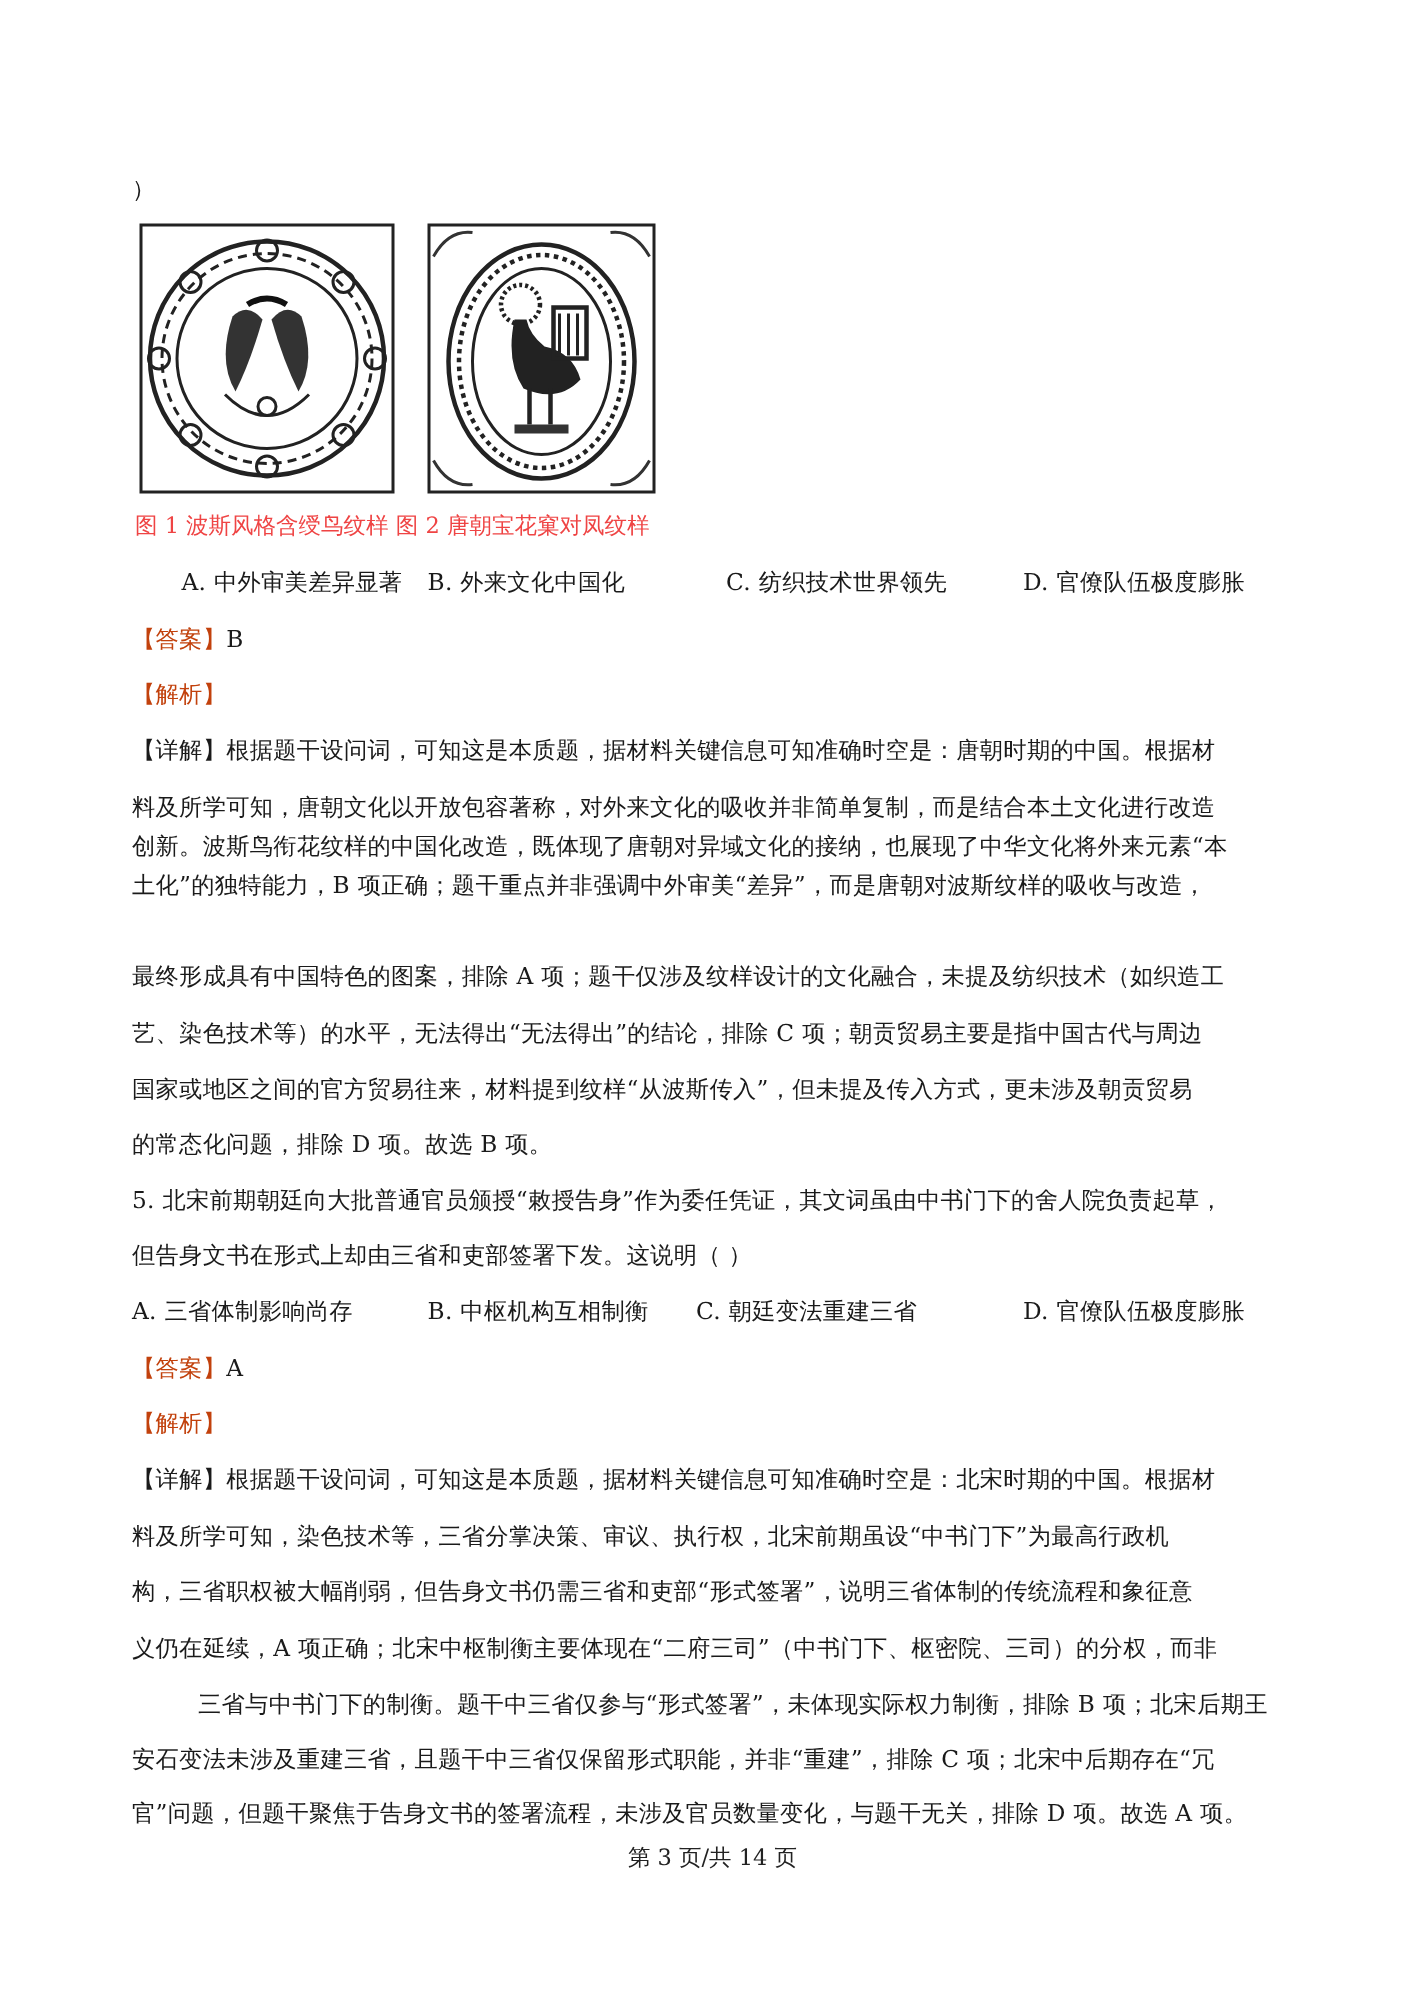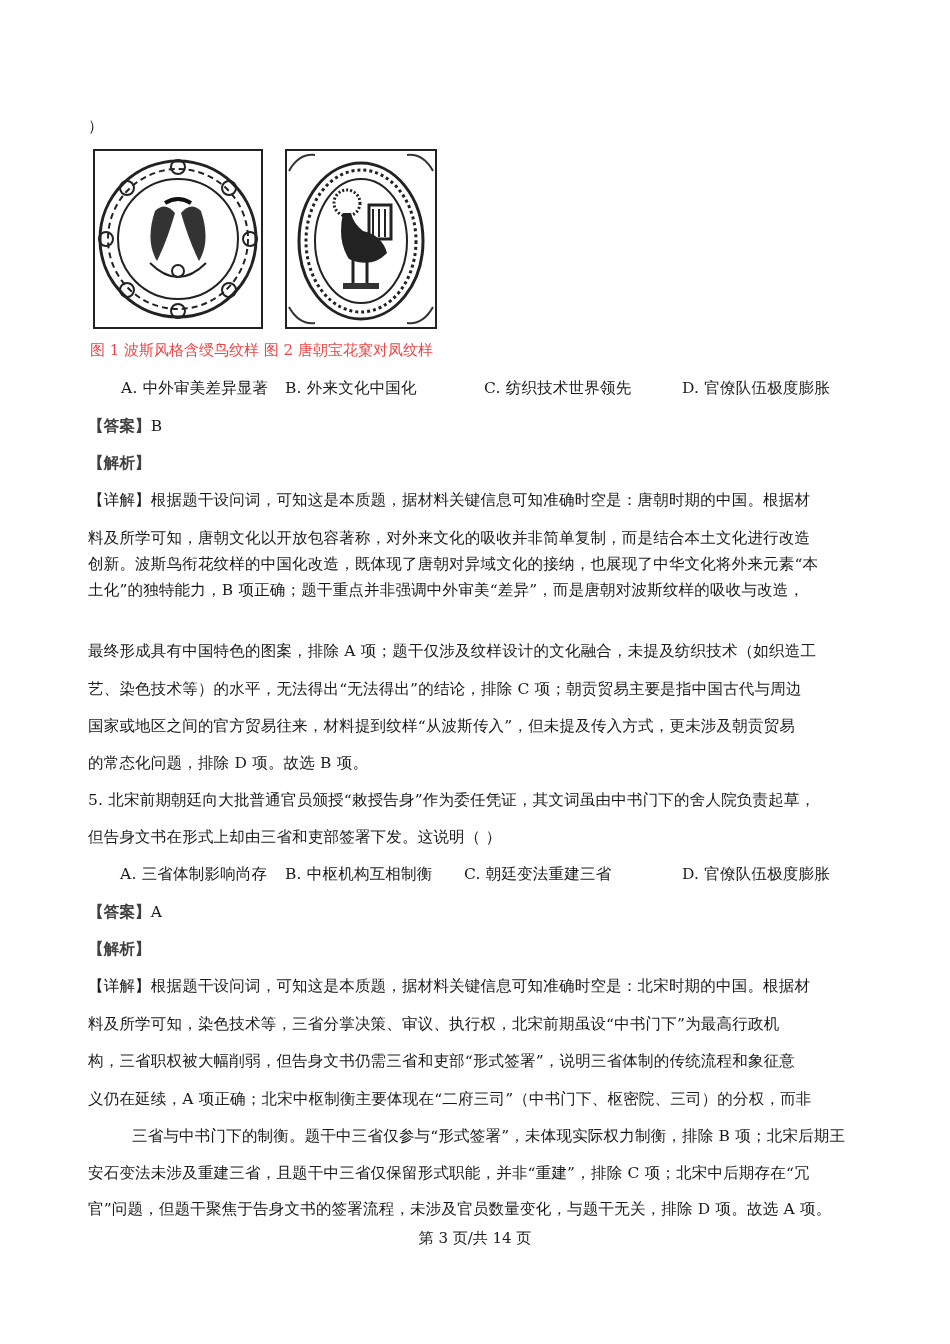--- a/index.html
+++ b/index.html
@@ -6,21 +6,21 @@
   body {
     width: 950px; height: 1344px; position: relative; overflow: hidden;
     font-family: "DejaVu Serif", "Liberation Serif", serif;
     color: #1a1a1a;
   }
   .line {
     position: absolute; left: 88px; width: 780px;
     font-size: 15.5px; line-height: 20px; white-space: nowrap;
     letter-spacing: 0.2px;
   }
-  .label { color: #404040; font-weight: bold; }
+  .label { color: #c2410c; }
   .opt { position: absolute; top: 0; }
   .figure {
     position: absolute; border: 2px solid #222; background: #fff; box-sizing: border-box;
   }
   .caption {
     position: absolute; left: 90px; top: 341px; font-size: 15px; color: #ef4444;
     white-space: nowrap;
   }
   .footer {
     position: absolute; top: 1229px; left: 0; width: 950px; text-align: center;
@@ -100,21 +100,21 @@
   <div class="line" style="top:580px;">土化”的独特能力，B 项正确；题干重点并非强调中外审美“差异”，而是唐朝对波斯纹样的吸收与改造，</div>
   <div class="line" style="top:641px;">最终形成具有中国特色的图案，排除 A 项；题干仅涉及纹样设计的文化融合，未提及纺织技术（如织造工</div>
   <div class="line" style="top:679px;">艺、染色技术等）的水平，无法得出“无法得出”的结论，排除 C 项；朝贡贸易主要是指中国古代与周边</div>
   <div class="line" style="top:716px;">国家或地区之间的官方贸易往来，材料提到纹样“从波斯传入”，但未提及传入方式，更未涉及朝贡贸易</div>
   <div class="line" style="top:753px;">的常态化问题，排除 D 项。故选 B 项。</div>
 
   <div class="line" style="top:790px;">5. 北宋前期朝廷向大批普通官员颁授“敕授告身”作为委任凭证，其文词虽由中书门下的舍人院负责起草，</div>
   <div class="line" style="top:827px;">但告身文书在形式上却由三省和吏部签署下发。这说明（      ）</div>
 
   <div class="line" style="top:864px;">
-    <span class="opt" style="left:0;margin-left:32px;">A. 三省体制影响尚存</span>
+    <span class="opt" style="left:0;">A. 三省体制影响尚存</span>
     <span class="opt" style="left:197px;">B. 中枢机构互相制衡</span>
     <span class="opt" style="left:376px;">C. 朝廷变法重建三省</span>
     <span class="opt" style="left:594px;">D. 官僚队伍极度膨胀</span>
   </div>
 
   <div class="line" style="top:902px;">
     <span class="label">【答案】</span><span>A</span>
   </div>
 
   <div class="line" style="top:939px;">

